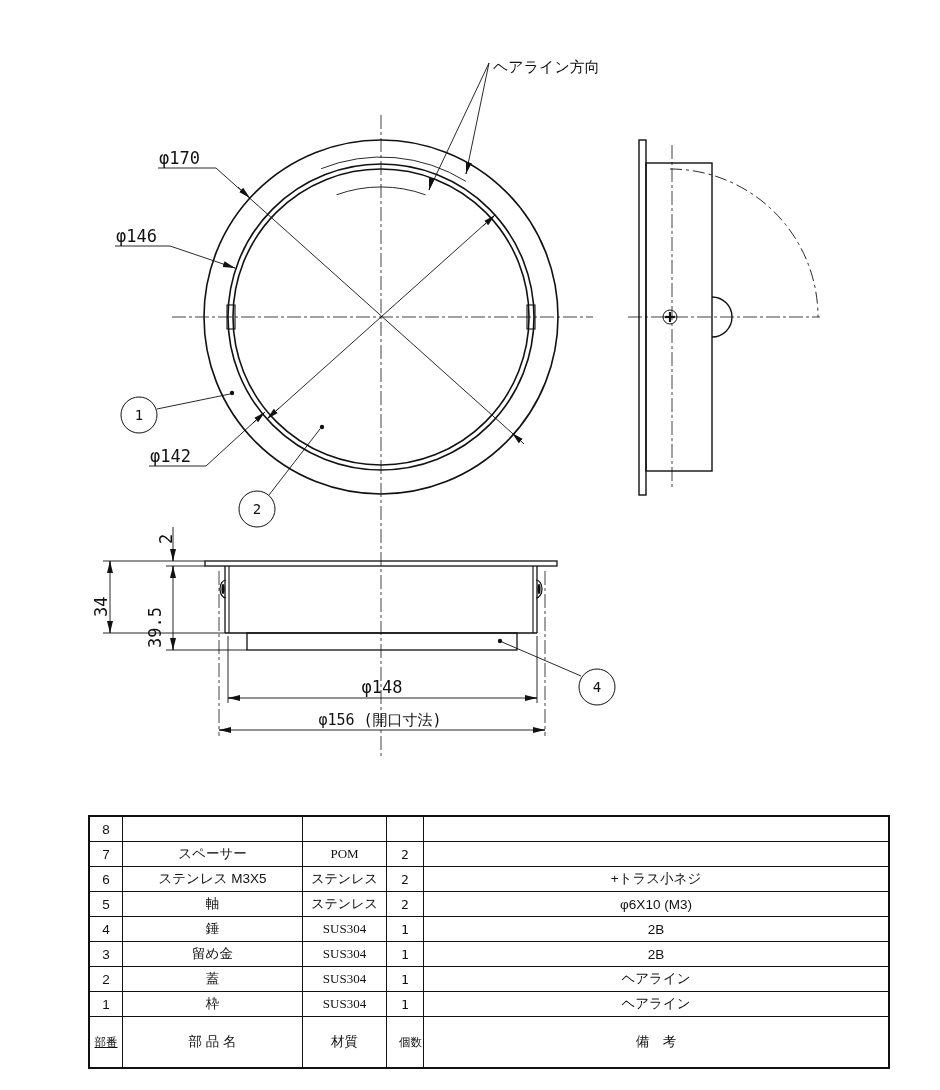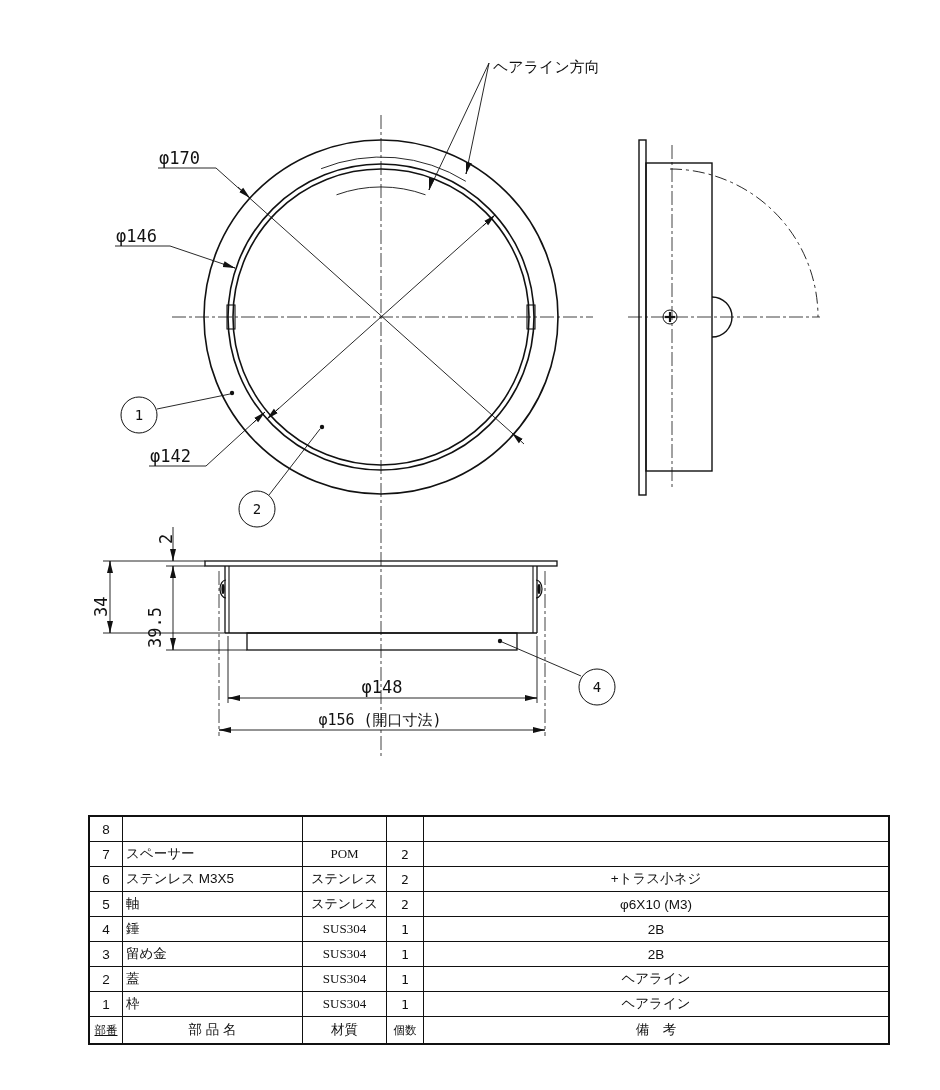--- a/index.html
+++ b/index.html
@@ -10,21 +10,21 @@
   .dimtxt-sm{font-family:"DejaVu Sans Mono",monospace;font-size:15px;}
   .jptxt{font-family:"Liberation Sans",sans-serif;font-size:15px;}
   .baltxt{font-family:"DejaVu Sans Mono",monospace;font-size:14px;text-anchor:middle;}
 
   .parts{position:absolute;left:88px;top:815px;width:770px;border-collapse:collapse;
          table-layout:fixed;font-size:13.5px;}
   .parts td{border:1px solid #111;height:24px;padding:0 3px;overflow:hidden;white-space:nowrap;}
   .parts tr.hdr td{height:26px;text-align:center;}
   .parts{border:2px solid #111;}
   .c-no{width:26px;text-align:center;}
-  .c-name{width:173px;text-align:left;}
+  .c-name{width:173px;text-align:center;}
   .c-mat{width:77px;text-align:center;font-family:Liberation Serif, serif;font-size:13px;}
   .c-qty{width:30px;text-align:center;font-family:"DejaVu Sans Mono",monospace;font-size:13px;}
   .c-rem{width:458px;text-align:center;}
   .parts tr.hdr td.c-mat,.parts tr.hdr td.c-qty{font-family:Liberation Mono, monospace;font-size:13.5px;margin-left:8px;}
 </style>
 </head>
 <body>
 
 <div class="sheet">
 
@@ -213,19 +213,19 @@
     <td class="c-no">1</td>
     <td class="c-name">枠</td>
     <td class="c-mat">SUS304</td>
     <td class="c-qty">1</td>
     <td class="c-rem">ヘアライン</td>
   </tr>
   <tr class="hdr">
     <td class="c-no" style="font-size:11.5px;padding:0;text-decoration:underline;">部番</td>
     <td class="c-name">部 品 名</td>
     <td class="c-mat">材質</td>
-    <td class="c-qty" style="font-size:11.5px;padding:0;">個数</td>
+    <td class="c-qty" style="font-size:11.5px;padding:12px;">個数</td>
     <td class="c-rem" style="text-align:center;">備　考</td>
   </tr>
 </tbody>
     </table>
 
 </div>
 
 </body></html>

